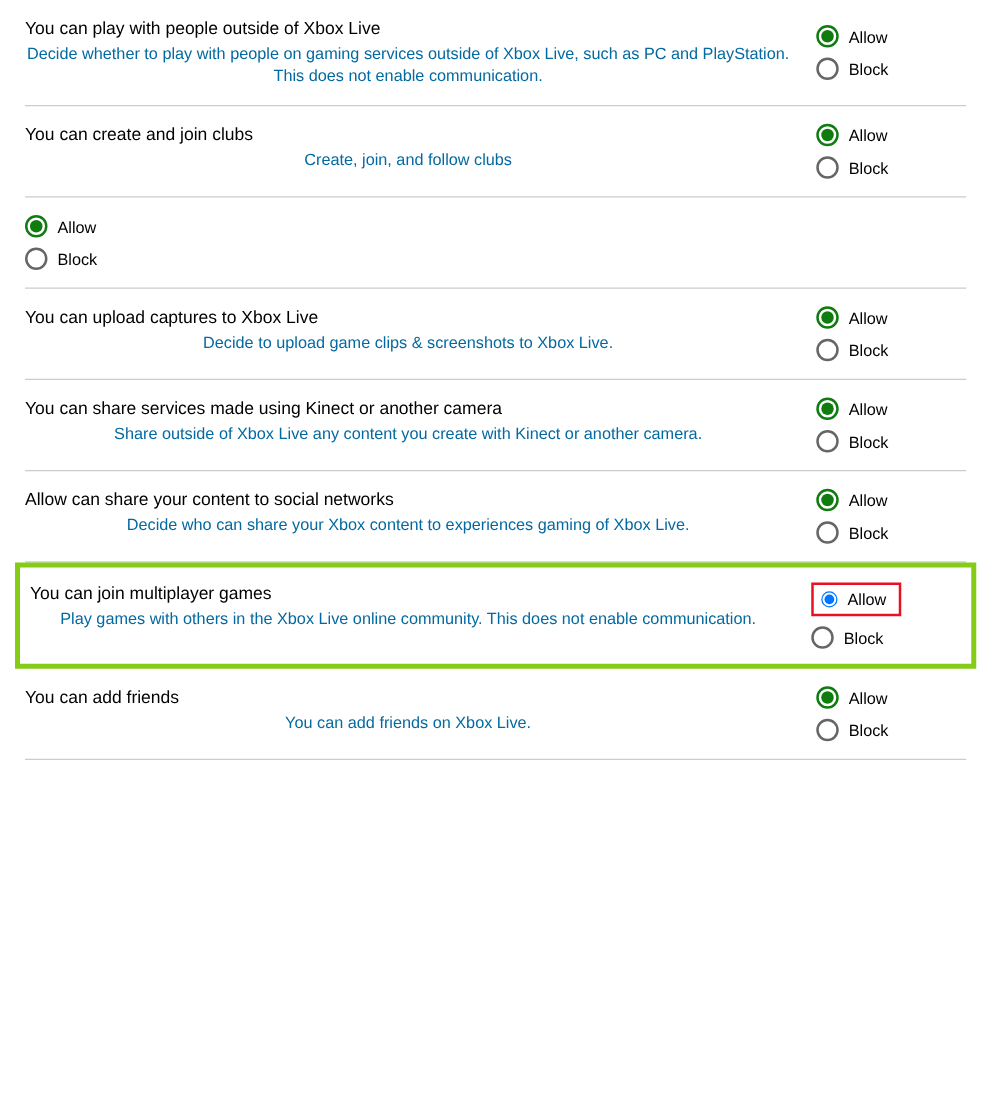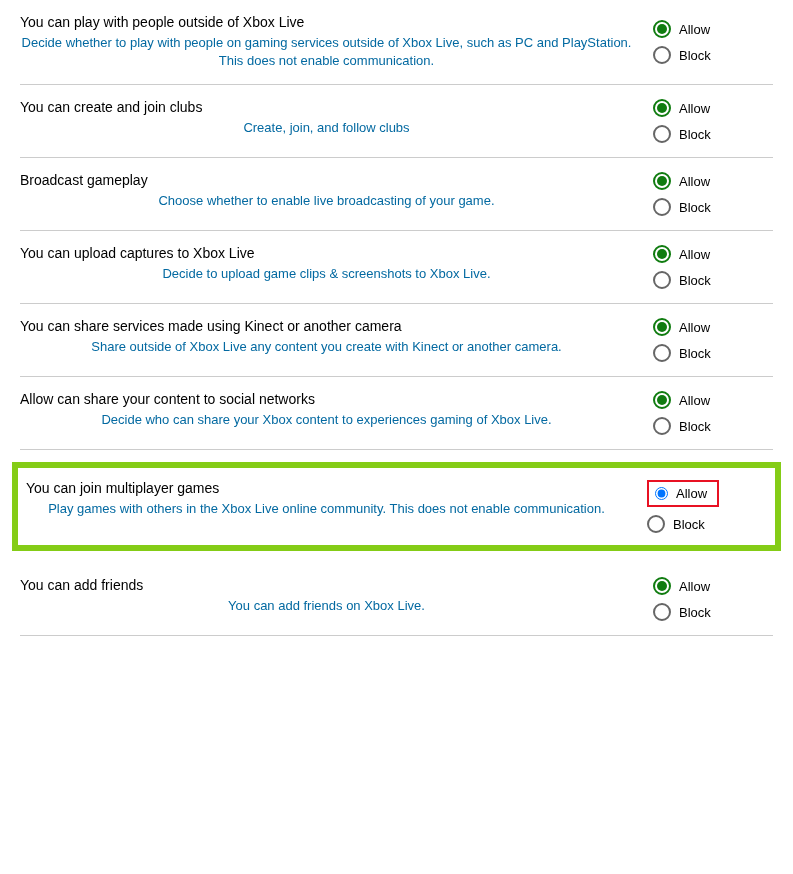--- a/index.html
+++ b/index.html
@@ -18,23 +18,23 @@
 
     .setting-row {
       display: flex;
       flex-direction: row;
       align-items: stretch;
       border-bottom: 1px solid #ccc;
       padding: 14px 0;
     }
 
     .setting-row.highlighted {
-      border: 6px solid #84cc16;
+      border: 4px solid #84cc16;
       padding: 12px 8px;
-      margin: 12px -8px;
+      margin: 0 -8px;
     }
 
     .setting-text {
       flex: 1;
       padding-right: 20px;
     }
 
     .setting-title {
       font-weight: 400;
       font-size: 14px;
@@ -137,24 +137,20 @@
           <input type="radio" name="setting-create-join-clubs" value="allow" checked="" style="">
           <span class="radio-label">Allow</span>
         </label>
         <label class="radio-option">
           <input type="radio" name="setting-create-join-clubs" value="block" style="">
           <span class="radio-label">Block</span>
         </label>
       </div>
     </div>
     <div class="setting-row">
-      <div class="setting-text">
-        <div class="setting-title">Broadcast gameplay</div>
-        <div class="setting-desc">Choose whether to enable live broadcasting of your game.</div>
-      </div>
       <div class="setting-controls">
         <label class="radio-option">
           <input type="radio" name="setting-broadcast-gameplay" value="allow" checked="" style="">
           <span class="radio-label">Allow</span>
         </label>
         <label class="radio-option">
           <input type="radio" name="setting-broadcast-gameplay" value="block" style="">
           <span class="radio-label">Block</span>
         </label>
       </div>

